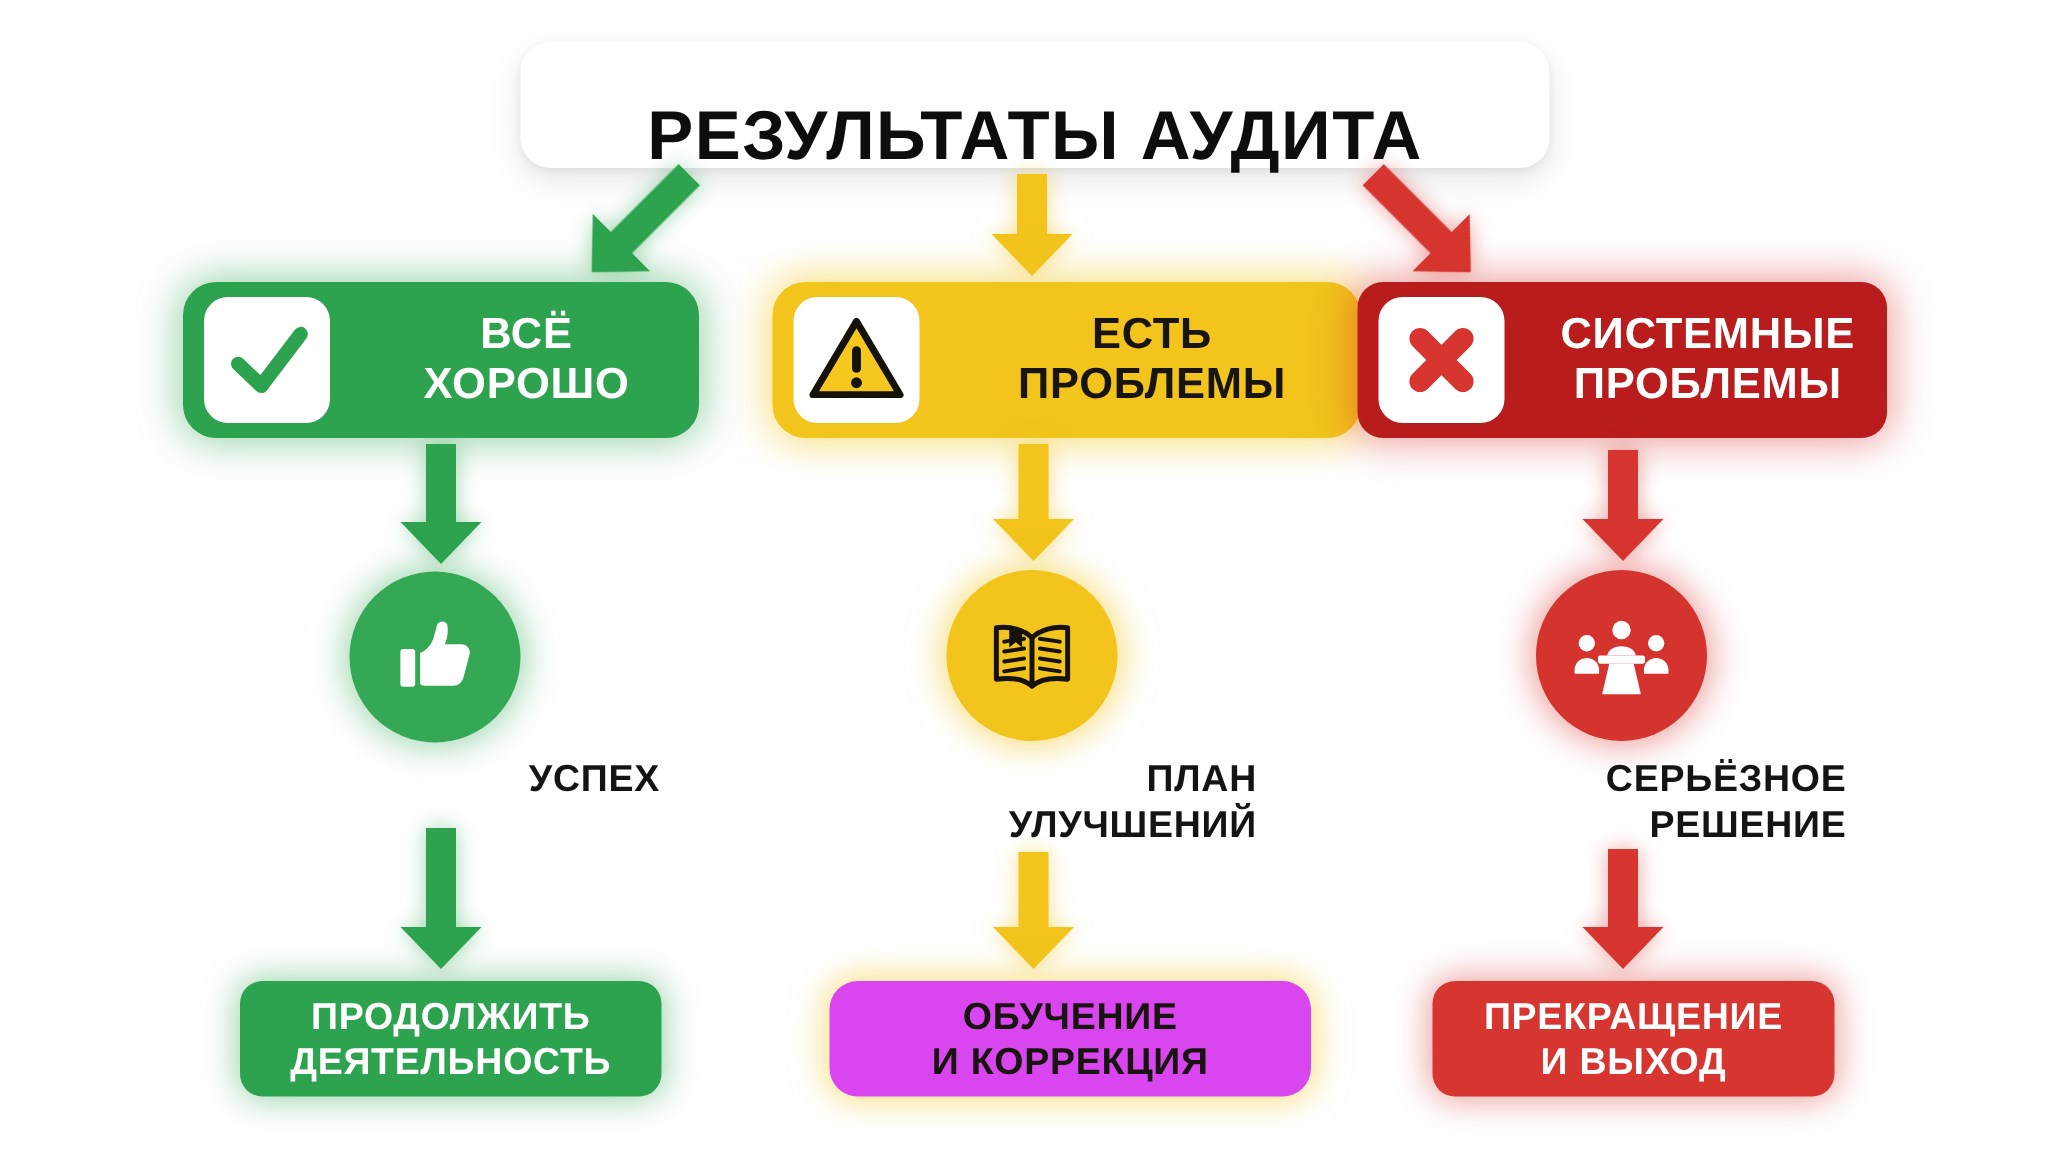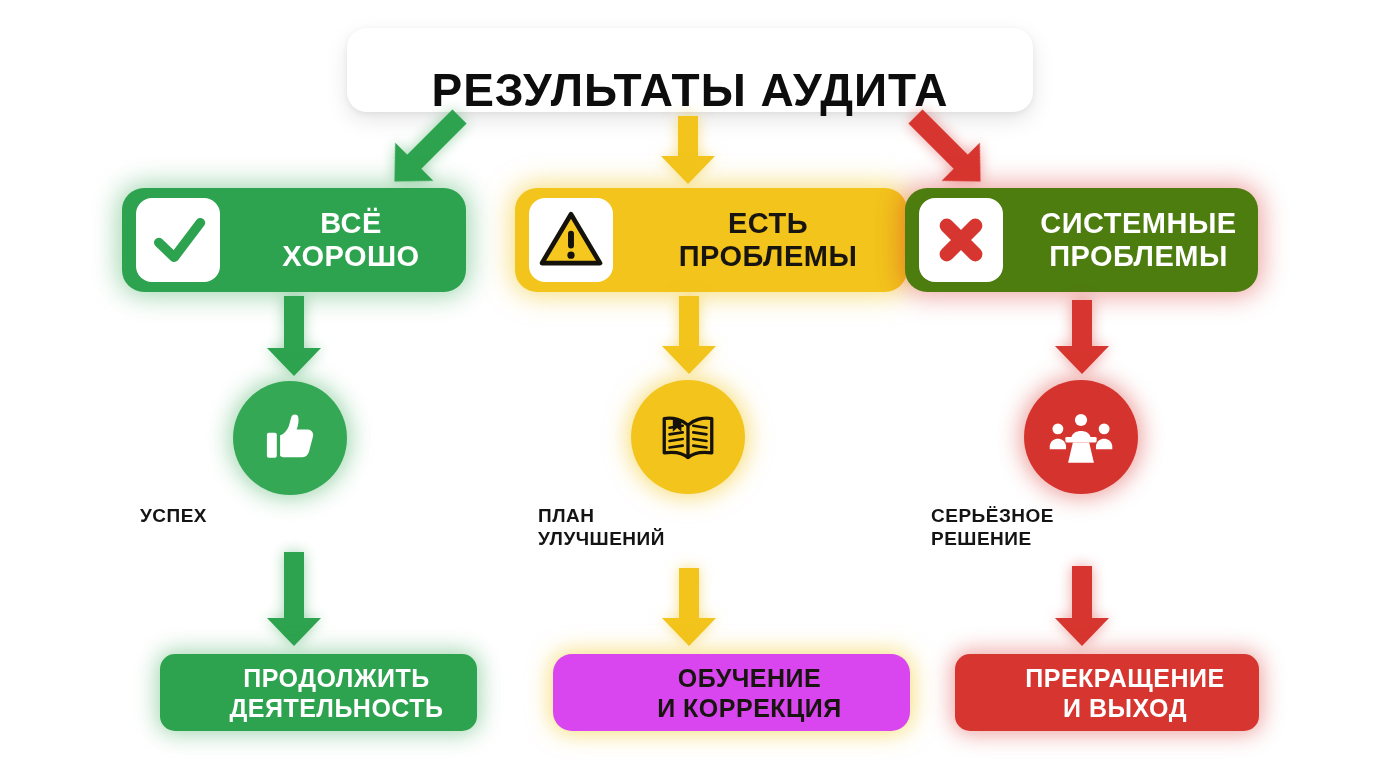--- a/index.html
+++ b/index.html
@@ -30,52 +30,52 @@
   .arrow.red .shaft{background:#d7352f;}
   .arrow.red .head{border-top:28px solid #d7352f;}
   .arrow.red{filter:drop-shadow(0 0 7px rgba(215,53,47,0.45));}
   
   .status-box{
     position:absolute;top:188px;height:104px;border-radius:22px;
     display:flex;align-items:center;gap:34px;padding:0 18px 0 14px;box-sizing:border-box;
   }
   .status-box.green{left:122px;width:344px;background:#2ea34f;box-shadow:0 0 26px 4px rgba(46,163,79,0.45);}
   .status-box.yellow{left:515px;width:392px;background:#f2c41c;box-shadow:0 0 26px 4px rgba(242,196,28,0.55);}
-  .status-box.red{left:905px;width:353px;background:#4d7c0f;box-shadow:0 0 26px 4px rgba(215,53,47,0.45);}
+  .status-box.red{left:905px;width:353px;background:#b91c1c;box-shadow:0 0 26px 4px rgba(215,53,47,0.45);border-radius:17px;}
   .icon-square{
     width:84px;height:84px;background:#ffffff;border-radius:16px;flex:0 0 auto;
     display:flex;align-items:center;justify-content:center;
   }
   .status-label{
     flex:1;text-align:center;font-size:29px;font-weight:800;line-height:1.15;
     white-space:pre-line;letter-spacing:0.5px;
   }
   .status-box.green .status-label,.status-box.red .status-label{color:#ffffff;}
   .status-box.yellow .status-label{color:#181511;}
   
   .step-circle{
     position:absolute;width:114px;height:114px;border-radius:50%;
     display:flex;align-items:center;justify-content:center;
   }
   .step-circle.green{left:233px;top:381px;background:#34a854;box-shadow:0 0 22px 4px rgba(52,168,84,0.45);}
   .step-circle.yellow{left:631px;top:380px;background:#f2c41c;box-shadow:0 0 22px 4px rgba(242,196,28,0.55);}
   .step-circle.red{left:1024px;top:380px;background:#d5332d;box-shadow:0 0 22px 4px rgba(213,51,45,0.45);}
   
   .step-label{
-    position:absolute;top:504px;width:300px;text-align:left;
-    font-size:19px;font-weight:800;color:#141414;line-height:1.22;
+    position:absolute;top:504px;width:300px;text-align:right;
+    font-size:25px;font-weight:800;color:#141414;line-height:1.22;
     white-space:pre-line;letter-spacing:0.5px;
   }
   .step-label.green{left:140px;}
   .step-label.yellow{left:538px;}
   .step-label.red{left:931px;}
   
   .outcome-box{
     position:absolute;top:654px;height:77px;border-radius:15px;
-    display:flex;align-items:center;justify-content:center;text-align:center;padding-left:36px;
+    display:flex;align-items:center;justify-content:center;text-align:center;
   }
   .outcome-box.green{left:160px;width:281px;background:#2ea34f;box-shadow:0 0 22px 3px rgba(46,163,79,0.45);}
   .outcome-box.yellow{left:553px;width:321px;background:#d946ef;box-shadow:0 0 22px 3px rgba(242,196,28,0.55);border-radius:19px;}
   .outcome-box.red{left:955px;width:268px;background:#d7352f;box-shadow:0 0 22px 3px rgba(215,53,47,0.45);align-items:center;}
   .outcome-label{
     font-size:25px;font-weight:800;line-height:1.2;white-space:pre-line;letter-spacing:0.5px;
   }
   .outcome-box.green .outcome-label,.outcome-box.red .outcome-label{color:#ffffff;}
   .outcome-box.yellow .outcome-label{color:#181511;}
 </style>

